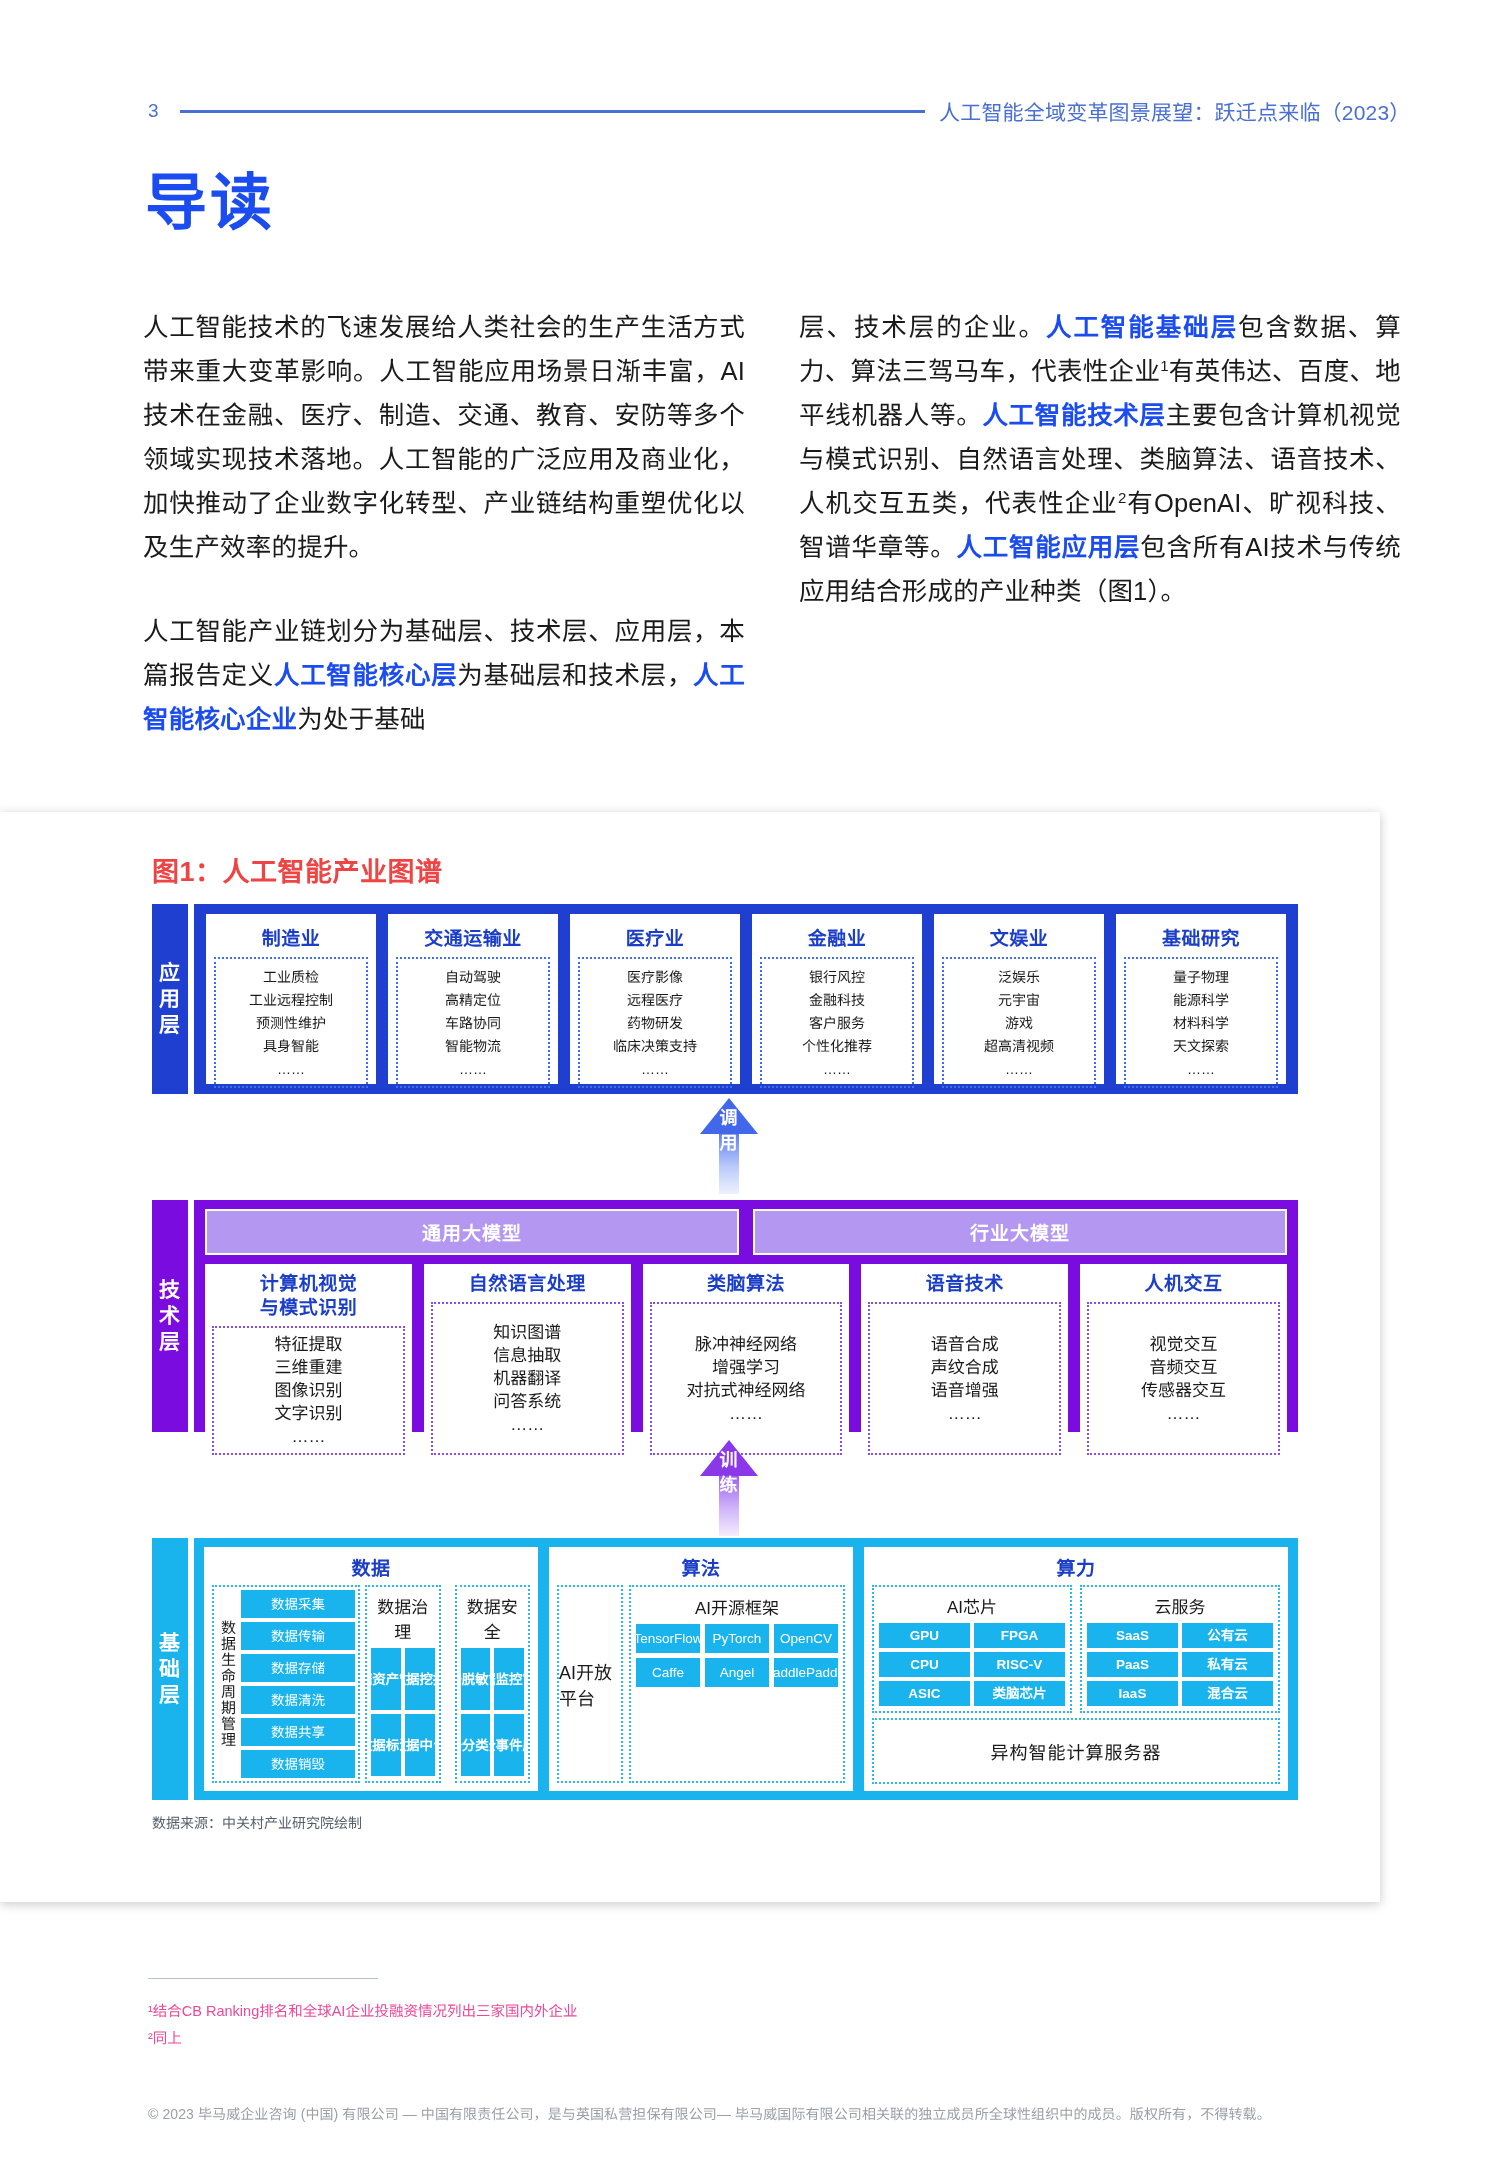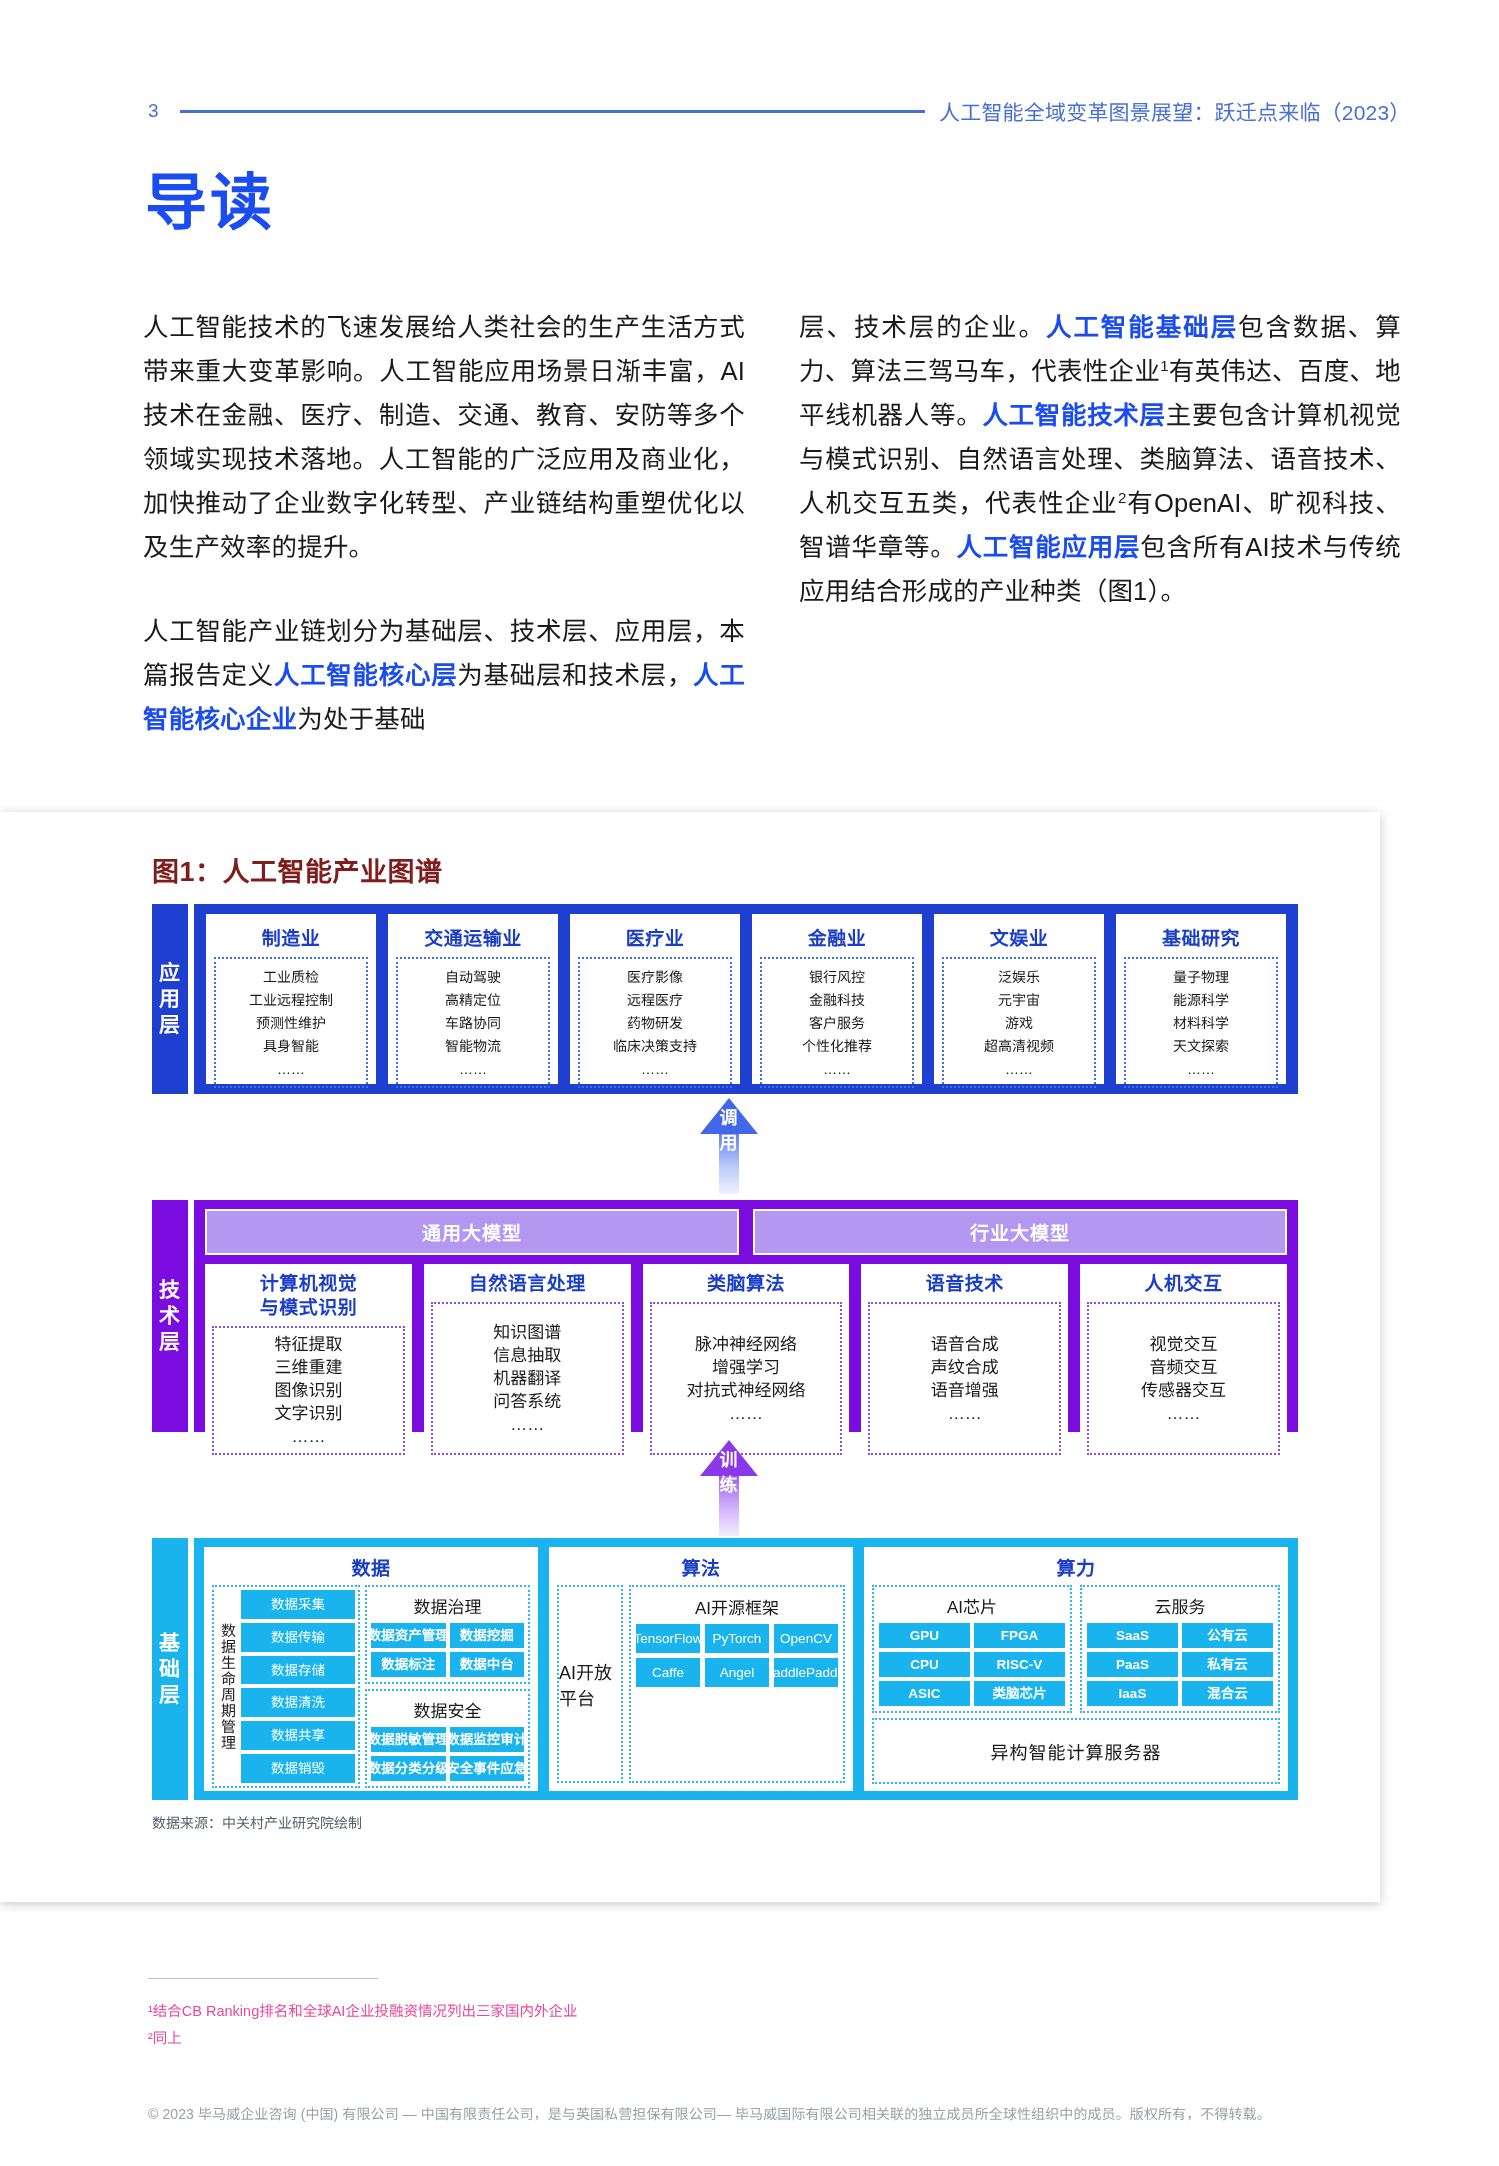--- a/index.html
+++ b/index.html
@@ -99,21 +99,21 @@
     height: 1090px;
     background: #ffffff;
     box-shadow: 0 2px 10px rgba(0,0,0,.22);
   }
   .fig-title {
     position: absolute;
     top: 38px;
     left: 152px;
     font-size: 27px;
     font-weight: bold;
-    color: #7f1d1d;
+    color: #ef4444;
     letter-spacing: .5px;
   }
   .fig-source {
     position: absolute;
     left: 152px;
     top: 1000px;
     font-size: 14px;
     color: #555f6b;
   }
 
@@ -364,21 +364,21 @@
     align-items: center;
     justify-content: center;
   }
   .lifecycle-chips {
     flex: 1 1 auto;
     display: flex;
     flex-direction: column;
     gap: 4px;
   }
   .lifecycle-chips .chip { flex: 1 1 0; display:flex; align-items:center; justify-content:center; }
-  .data-right { flex: 1 1 auto; display: flex; flex-direction: column; gap: 5px; }
+  .data-right { flex: 1 1 auto; display: flex; flex-direction: row; gap: 14px; }
   .data-sub {
     border: 2px dotted #2bb7f0;
     padding: 3px 4px 5px 4px;
     flex: 1 1 0;
     display: flex;
     flex-direction: column;
   }
   .chip-grid2 {
     display: grid;
     grid-template-columns: 1fr 1fr;

